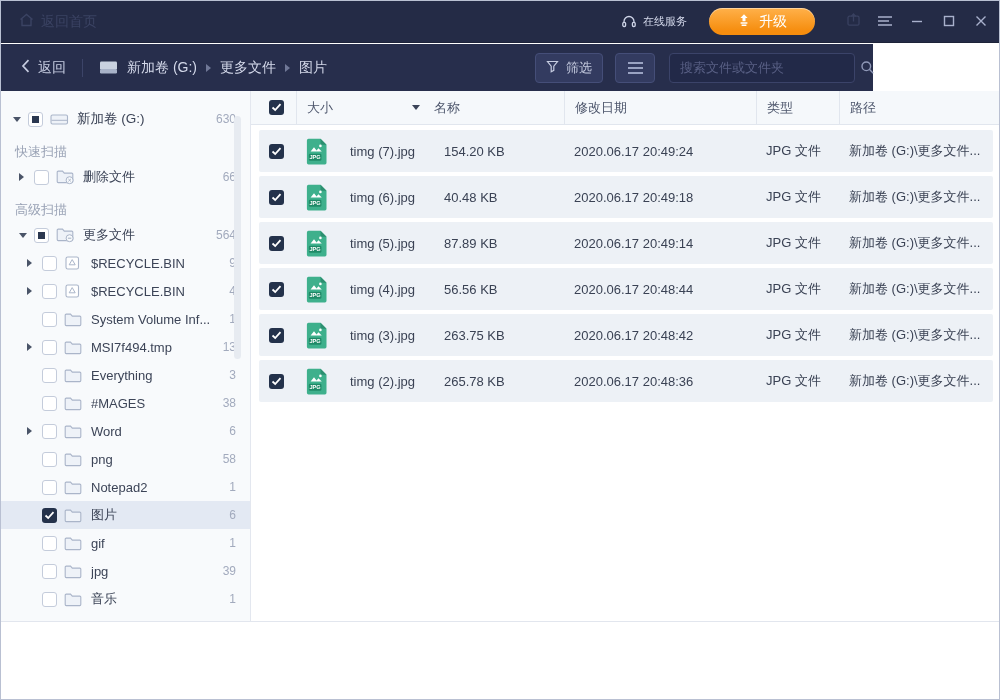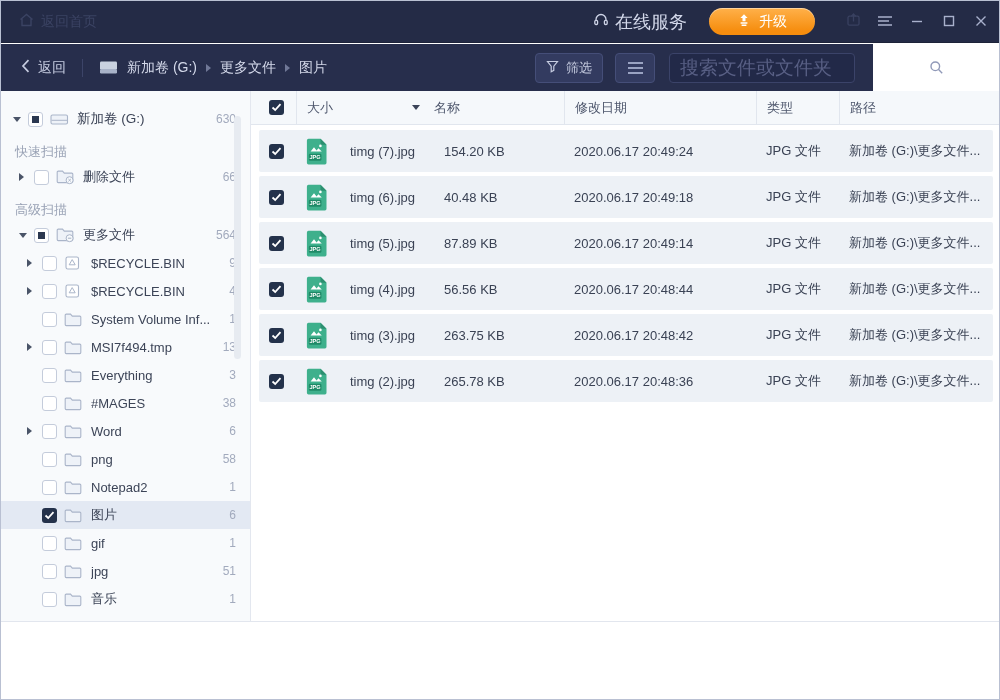--- a/index.html
+++ b/index.html
@@ -3,36 +3,36 @@
 <meta charset="utf-8">
 <style>
   * { margin:0; padding:0; box-sizing:border-box; }
   html,body { width:1000px; height:700px; overflow:hidden; }
   body { font-family:"Liberation Sans","DejaVu Sans",sans-serif; background:#fff; position:relative; border:1px solid #b9c0d2; }
 
   
   .titlebar { position:absolute; left:0; top:0; width:1000px; height:42px; background:#242b46; border-bottom:1px solid #1d2339; display:flex; align-items:center; }
   .home-btn { display:flex; align-items:center; gap:7px; margin-left:18px; color:#3b4363; font-size:14px; cursor:default; }
   .tb-right { margin-left:auto; display:flex; align-items:center; gap:0; }
-  .service { display:flex; align-items:center; gap:6px; color:#d3d8ea; font-size:18px; margin-right:22px; }
+  .service { display:flex; align-items:center; gap:6px; color:#d3d8ea; font-size:11px; margin-right:22px; }
   .upgrade { display:flex; align-items:center; justify-content:center; gap:8px; width:106px; height:27px; border-radius:14px; background:linear-gradient(180deg,#ffb14a 0%,#f68d0e 85%); color:#fff; font-size:14px; box-shadow:inset 0 1px 0 rgba(255,255,255,.45); margin-right:22px; }
   .winbtn { width:32px; height:42px; display:flex; align-items:center; justify-content:center; }
   .winbtn:last-child { margin-right:4px; }
 
   
   .toolbar { position:absolute; left:0; top:43px; width:872px; height:47px; background:#272e4c; display:flex; align-items:center; }
   .back { display:flex; align-items:center; gap:8px; margin-left:20px; color:#c6cce0; font-size:14px; }
   .vsep { width:1px; height:18px; background:#3c4468; margin:0 16px; }
   .crumbs { display:flex; align-items:center; gap:9px; color:#d4d9ea; font-size:14px; }
   .crumb-sep { width:0; height:0; border-left:5px solid #707897; border-top:4px solid transparent; border-bottom:4px solid transparent; }
   .filter-btn { margin-left:auto; display:flex; align-items:center; gap:7px; width:68px; height:30px; justify-content:center; background:#333b60; border:1px solid #454e78; border-radius:4px; color:#c6cce0; font-size:13px; }
   .view-btn { width:40px; height:30px; margin-left:12px; background:#333b60; border:1px solid #454e78; border-radius:4px; display:flex; flex-direction:column; align-items:center; justify-content:center; gap:3px; }
   .view-btn i { display:block; width:15px; height:2px; background:#9aa3c2; }
   .search-box { width:186px; height:30px; margin:0 18px 0 14px; background:#222948; border:1px solid #3b4369; border-radius:4px; display:flex; align-items:center; }
-  .search-box input { flex:1; background:transparent; border:none; outline:none; color:#bef264; font-size:19px; padding:0 4px 0 10px; font-family:inherit; }
+  .search-box input { flex:1; background:transparent; border:none; outline:none; color:#bef264; font-size:13px; padding:0 4px 0 10px; font-family:inherit; }
   .search-box input::placeholder { color:#585f84; }
   .search-box .mag { margin-right:8px; display:flex; }
 
   
   .sidebar { position:absolute; left:0; top:90px; width:250px; height:530px; background:#f8fafc; border-right:1px solid #e3e7ef; padding-top:14px; overflow:hidden; }
   .tree-section { padding-left:14px; height:22px; margin-top:8px; line-height:22px; color:#99a2b5; font-size:13px; }
   .tree-row { height:28px; display:flex; align-items:center; padding-right:14px; font-size:13px; color:#3c4457; }
   .tree-row.lvl0 { padding-left:12px; font-size:13.5px; }
   .tree-row.lvl1 { padding-left:18px; }
   .tree-row.lvl2 { padding-left:26px; }
@@ -360,21 +360,21 @@
       </div>
       <div class="tree-row lvl2">
         <span class="arrow "></span>
         <span class="cb cb-unchecked"></span>
         <span class="tree-icon">
           <svg width="18" height="15" viewBox="0 0 18 15">
             <path d="M1.2 3.1 a1 1 0 0 1 1-1 h4.3 l1.8 2 h7.5 a1 1 0 0 1 1 1 v7.5 a1 1 0 0 1 -1 1 H2.2 a1 1 0 0 1 -1-1 z" fill="#eef2f8" stroke="#aab5c9" stroke-width="1.1"></path>
           </svg>
         </span>
         <span class="tree-label">jpg</span>
-        <span class="tree-count">51</span>
+        <span class="tree-count">39</span>
       </div>
       <div class="tree-row lvl2">
         <span class="arrow "></span>
         <span class="cb cb-unchecked"></span>
         <span class="tree-icon">
           <svg width="18" height="15" viewBox="0 0 18 15">
             <path d="M1.2 3.1 a1 1 0 0 1 1-1 h4.3 l1.8 2 h7.5 a1 1 0 0 1 1 1 v7.5 a1 1 0 0 1 -1 1 H2.2 a1 1 0 0 1 -1-1 z" fill="#eef2f8" stroke="#aab5c9" stroke-width="1.1"></path>
           </svg>
         </span>
         <span class="tree-label">音乐</span>

